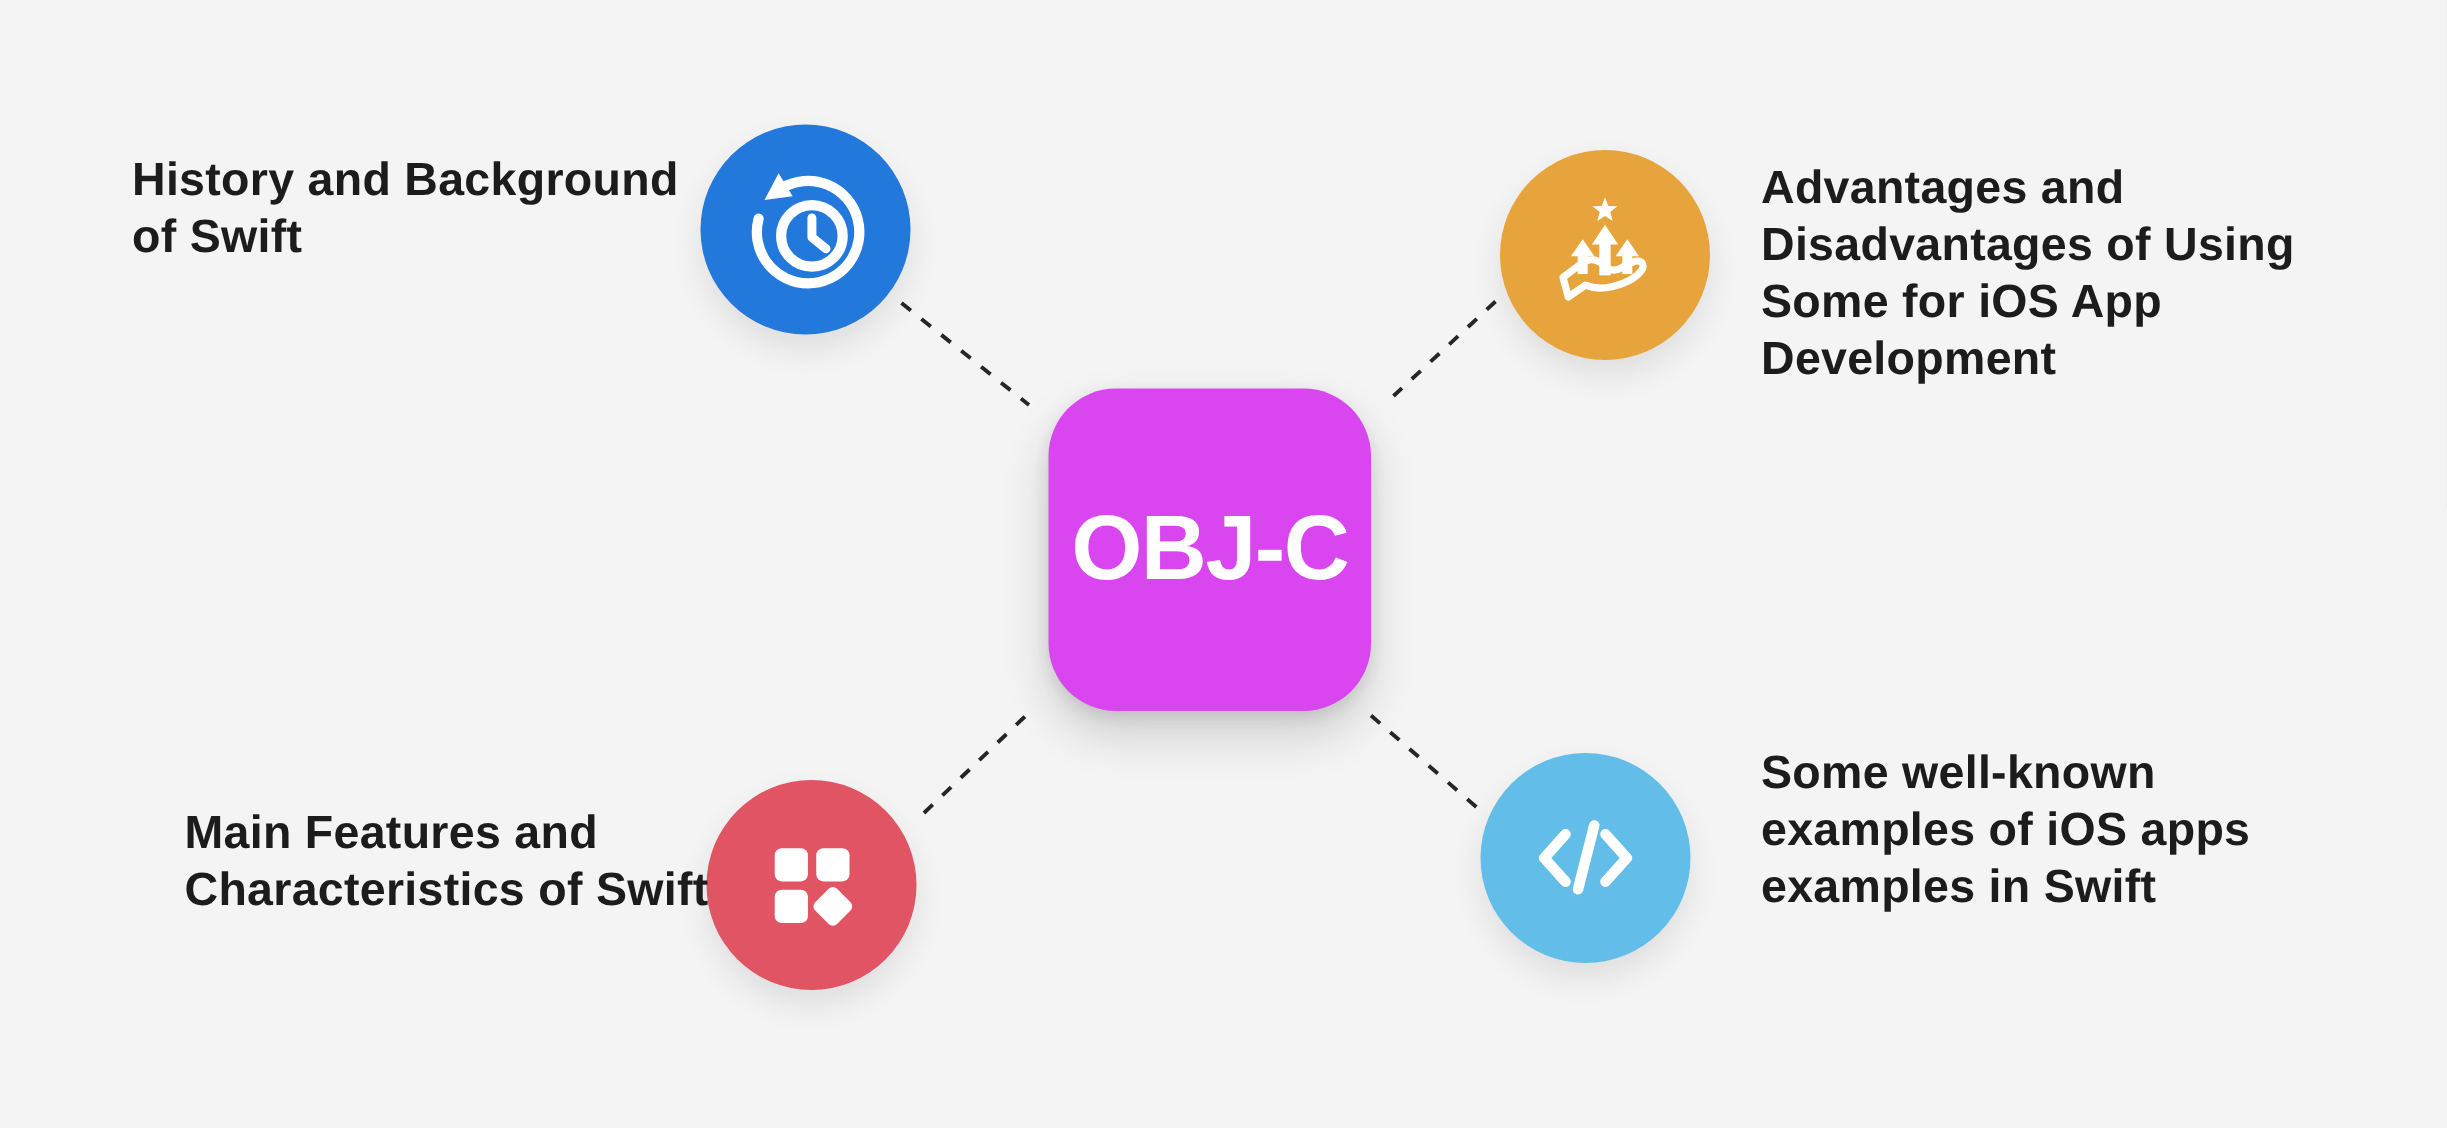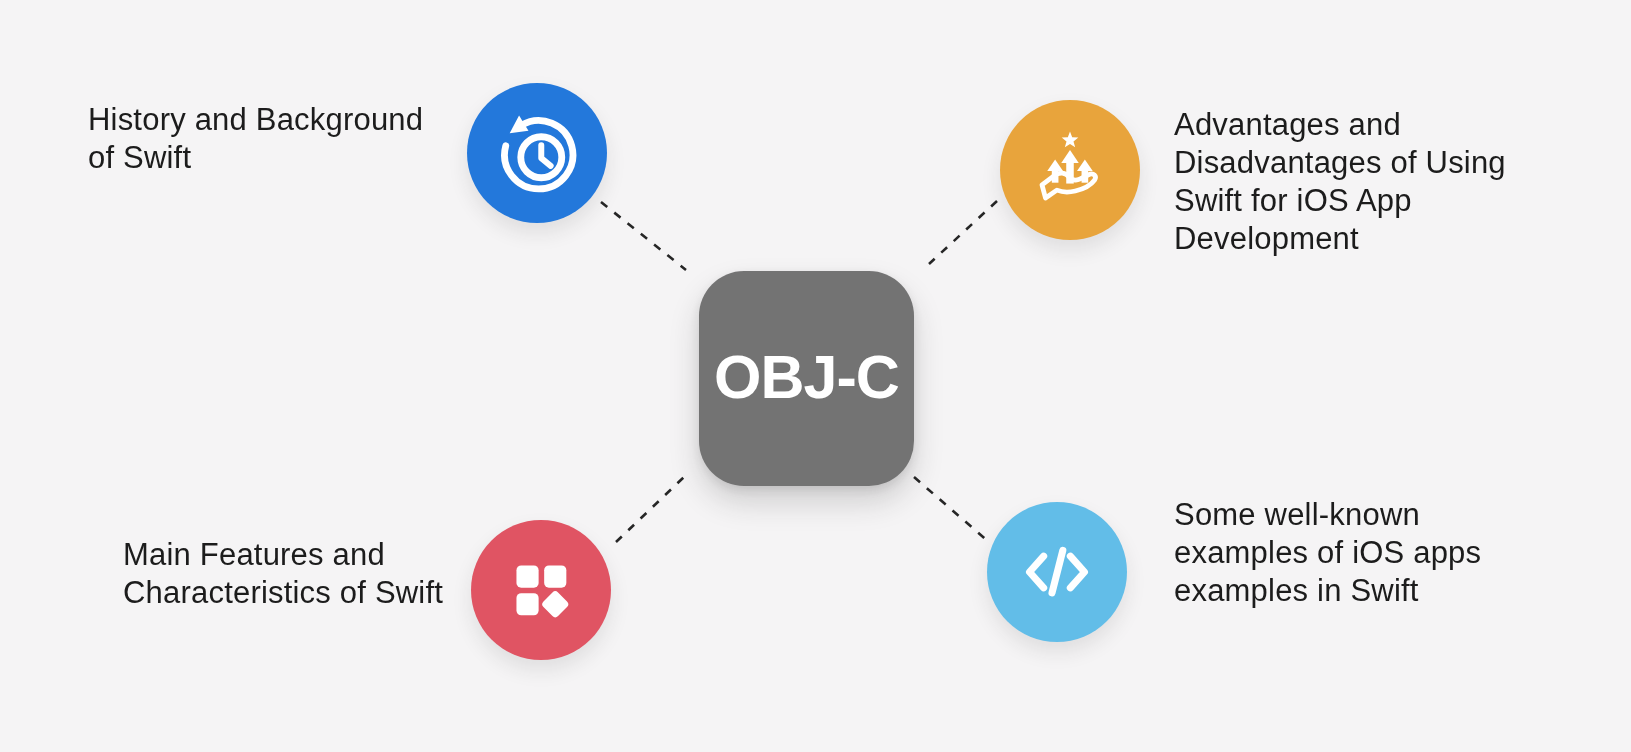--- a/index.html
+++ b/index.html
@@ -25,21 +25,21 @@
     position:absolute;width:140px;height:140px;border-radius:50%;
     display:flex;align-items:center;justify-content:center;
     box-shadow:0 10px 20px rgba(40,40,40,.10);
   }
   .circle-tl{left:467px;top:83px;}
   .circle-tr{left:1000px;top:100px;}
   .circle-bl{left:471px;top:520px;}
   .circle-br{left:987px;top:502px;}
   .branch-label{
     position:absolute;
-    color:#1C1C1C;font-size:31px;line-height:38px;font-weight:400;
+    color:#1C1C1C;font-size:31px;line-height:38px;font-weight:700;
     letter-spacing:.2px;
     white-space:pre-line;
   }
   .label-tl{left:88px;top:101px;width:430px;}
   .label-tr{left:1174px;top:106px;width:410px;}
   .label-bl{left:104px;top:536px;width:430px;margin-left:19px;}
   .label-br{left:1174px;top:496px;width:410px;}
   .icon-svg{display:block;}
 </style>
 </head>
@@ -49,21 +49,21 @@
 
   <svg class="connectors" viewBox="0 0 1631 752" xmlns="http://www.w3.org/2000/svg">
     <g stroke="#262626" stroke-width="2.6" stroke-dasharray="8 9" fill="none">
       <line x1="601" y1="202" x2="686" y2="270"></line>
       <line x1="997" y1="201" x2="929" y2="264"></line>
       <line x1="616" y1="542" x2="684" y2="477"></line>
       <line x1="914" y1="477" x2="990" y2="543"></line>
     </g>
   </svg>
 
-  <div class="center-node" style="background-color: #737373; margin-top: 12px;">
+  <div class="center-node" style="background-color: #d946ef;">
     <span class="center-node-label">OBJ-C</span>
   </div>
 
   <div class="circle circle-tl" style="background-color: rgb(35, 120, 219);">
     <svg class="icon-svg" width="82" height="82" viewBox="0 0 96 96" xmlns="http://www.w3.org/2000/svg">
       <path d="M30 15.4 A 40 40 0 1 1 11.4 39.6" fill="none" stroke="#fff" stroke-width="8" stroke-linecap="round"></path>
       <polygon points="16,25 27,4 38,22" fill="#fff"></polygon>
       <circle cx="53" cy="53" r="24" fill="none" stroke="#fff" stroke-width="8"></circle>
       <path d="M53 39 L53 54 L64 63" fill="none" stroke="#fff" stroke-width="7" stroke-linecap="round" stroke-linejoin="round"></path>
     </svg>
@@ -78,21 +78,21 @@
       <rect fill="#fff" x="43.7" y="38.5" width="8.6" height="25"></rect>
       <polygon fill="#fff" points="31,36 22,49 40,49"></polygon>
       <rect fill="#fff" x="27.2" y="47.5" width="7.6" height="15"></rect>
       <polygon fill="#fff" points="65,36 56,49 74,49"></polygon>
       <rect fill="#fff" x="61.2" y="47.5" width="7.6" height="15"></rect>
       <path d="M16 65 L30 54.5 C36 50 43 51 47 56 C50 59.5 55 60.5 59 58.5 L69 53.5 C75 50.5 79 55 76 59.5 C71 66.5 62 70 54 72 C46 74 39 73.5 33 71 L20 80 Z" fill="none" stroke="#fff" stroke-width="5.5" stroke-linejoin="round"></path>
     </svg>
   </div>
   <div class="branch-label label-tr">Advantages and
 Disadvantages of Using
-Swift for iOS App
+Some for iOS App
 Development</div>
 
   <div class="circle circle-bl" style="background-color: rgb(224, 84, 99);">
     <svg class="icon-svg" width="76" height="76" viewBox="0 0 96 96" xmlns="http://www.w3.org/2000/svg">
       <g fill="#fff">
         <rect x="17" y="17" width="28" height="28" rx="6"></rect>
         <rect x="52" y="17" width="28" height="28" rx="6"></rect>
         <rect x="17" y="52" width="28" height="28" rx="6"></rect>
         <rect x="53" y="53" width="26" height="26" rx="5" transform="rotate(45 66 66)"></rect>
       </g>

